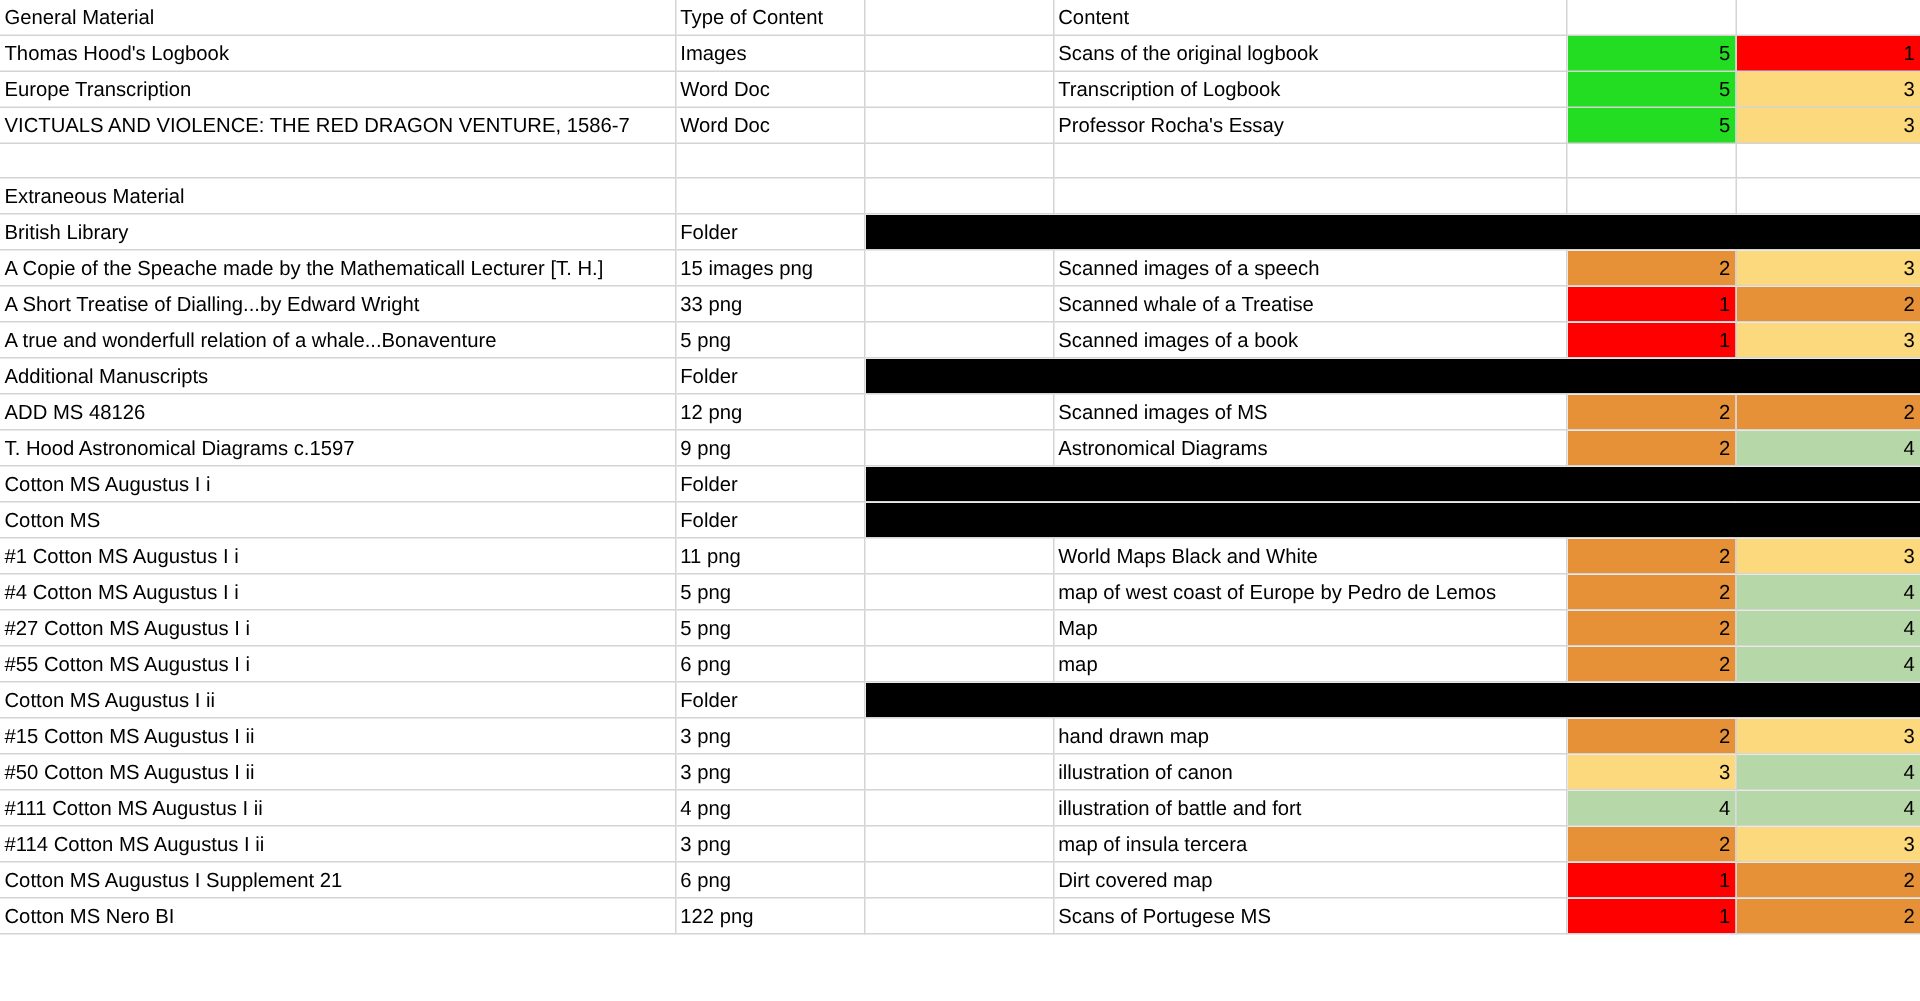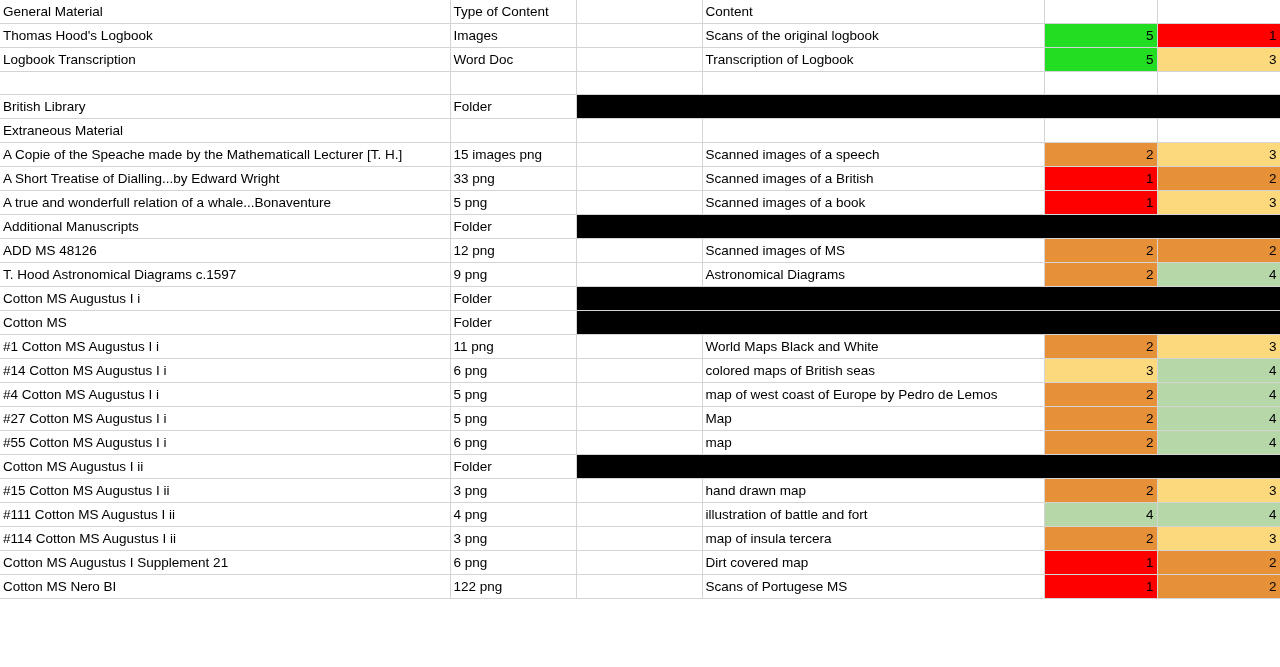--- a/index.html
+++ b/index.html
@@ -76,61 +76,69 @@
       </tr>
       <tr>
         <td class="cell-a">Thomas Hood's Logbook</td>
         <td class="cell-b">Images</td>
         <td class="cell-c"></td>
         <td class="cell-d">Scans of the original logbook</td>
         <td class="cell-e f-green num">5</td>
         <td class="cell-f f-red num">1</td>
       </tr>
       <tr>
-        <td class="cell-a">Logbook Transcription</td>
+        <td class="cell-a">Europe Transcription</td>
         <td class="cell-b">Word Doc</td>
         <td class="cell-c"></td>
         <td class="cell-d">Transcription of Logbook</td>
+        <td class="cell-e f-green num">5</td>
+        <td class="cell-f f-yellow num">3</td>
+      </tr>
+      <tr>
+        <td class="cell-a">VICTUALS AND VIOLENCE: THE RED DRAGON VENTURE, 1586-7</td>
+        <td class="cell-b">Word Doc</td>
+        <td class="cell-c"></td>
+        <td class="cell-d">Professor Rocha's Essay</td>
         <td class="cell-e f-green num">5</td>
         <td class="cell-f f-yellow num">3</td>
       </tr>
       <tr>
         <td class="cell-a"></td>
         <td class="cell-b"></td>
         <td class="cell-c"></td>
         <td class="cell-d"></td>
         <td class="cell-e f-none num"></td>
         <td class="cell-f f-none num"></td>
       </tr>
       <tr>
-        <td class="cell-a">British Library</td>
-        <td class="cell-b">Folder</td>
-        <td class="blackbar" colspan="4"></td>
-      </tr>
-      <tr>
         <td class="cell-a">Extraneous Material</td>
         <td class="cell-b"></td>
         <td class="cell-c"></td>
         <td class="cell-d"></td>
         <td class="cell-e f-none num"></td>
         <td class="cell-f f-none num"></td>
       </tr>
       <tr>
+        <td class="cell-a">British Library</td>
+        <td class="cell-b">Folder</td>
+        <td class="blackbar" colspan="4"></td>
+      </tr>
+      <tr>
         <td class="cell-a">A Copie of the Speache made by the Mathematicall Lecturer [T. H.]</td>
         <td class="cell-b">15 images png</td>
         <td class="cell-c"></td>
         <td class="cell-d">Scanned images of a speech</td>
         <td class="cell-e f-orange num">2</td>
         <td class="cell-f f-yellow num">3</td>
       </tr>
       <tr>
         <td class="cell-a">A Short Treatise of Dialling...by Edward Wright</td>
         <td class="cell-b">33 png</td>
         <td class="cell-c"></td>
-        <td class="cell-d">Scanned images of a British</td>
+        <td class="cell-d">Scanned whale of a Treatise</td>
         <td class="cell-e f-red num">1</td>
         <td class="cell-f f-orange num">2</td>
       </tr>
       <tr>
         <td class="cell-a">A true and wonderfull relation of a whale...Bonaventure</td>
         <td class="cell-b">5 png</td>
         <td class="cell-c"></td>
         <td class="cell-d">Scanned images of a book</td>
         <td class="cell-e f-red num">1</td>
         <td class="cell-f f-yellow num">3</td>
@@ -168,28 +176,20 @@
       </tr>
       <tr>
         <td class="cell-a">#1 Cotton MS Augustus I i</td>
         <td class="cell-b">11 png</td>
         <td class="cell-c"></td>
         <td class="cell-d">World Maps Black and White</td>
         <td class="cell-e f-orange num">2</td>
         <td class="cell-f f-yellow num">3</td>
       </tr>
       <tr>
-        <td class="cell-a">#14 Cotton MS Augustus I i</td>
-        <td class="cell-b">6 png</td>
-        <td class="cell-c"></td>
-        <td class="cell-d">colored maps of British seas</td>
-        <td class="cell-e f-yellow num">3</td>
-        <td class="cell-f f-lgreen num">4</td>
-      </tr>
-      <tr>
         <td class="cell-a">#4 Cotton MS Augustus I i</td>
         <td class="cell-b">5 png</td>
         <td class="cell-c"></td>
         <td class="cell-d">map of west coast of Europe by Pedro de Lemos</td>
         <td class="cell-e f-orange num">2</td>
         <td class="cell-f f-lgreen num">4</td>
       </tr>
       <tr>
         <td class="cell-a">#27 Cotton MS Augustus I i</td>
         <td class="cell-b">5 png</td>
@@ -211,20 +211,28 @@
         <td class="cell-b">Folder</td>
         <td class="blackbar" colspan="4"></td>
       </tr>
       <tr>
         <td class="cell-a">#15 Cotton MS Augustus I ii</td>
         <td class="cell-b">3 png</td>
         <td class="cell-c"></td>
         <td class="cell-d">hand drawn map</td>
         <td class="cell-e f-orange num">2</td>
         <td class="cell-f f-yellow num">3</td>
+      </tr>
+      <tr>
+        <td class="cell-a">#50 Cotton MS Augustus I ii</td>
+        <td class="cell-b">3 png</td>
+        <td class="cell-c"></td>
+        <td class="cell-d">illustration of canon</td>
+        <td class="cell-e f-yellow num">3</td>
+        <td class="cell-f f-lgreen num">4</td>
       </tr>
       <tr>
         <td class="cell-a">#111 Cotton MS Augustus I ii</td>
         <td class="cell-b">4 png</td>
         <td class="cell-c"></td>
         <td class="cell-d">illustration of battle and fort</td>
         <td class="cell-e f-lgreen num">4</td>
         <td class="cell-f f-lgreen num">4</td>
       </tr>
       <tr>

